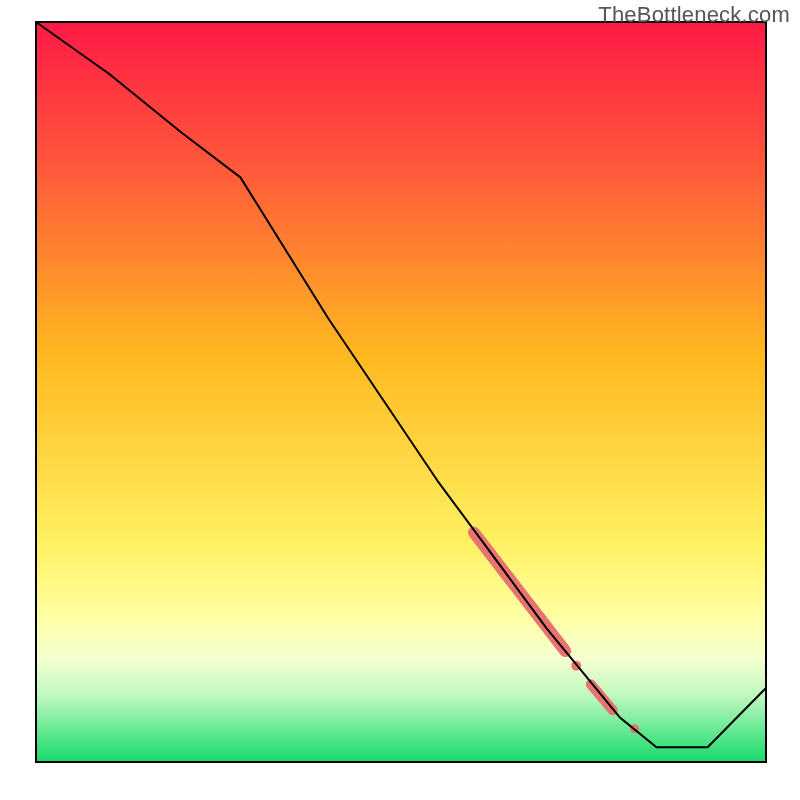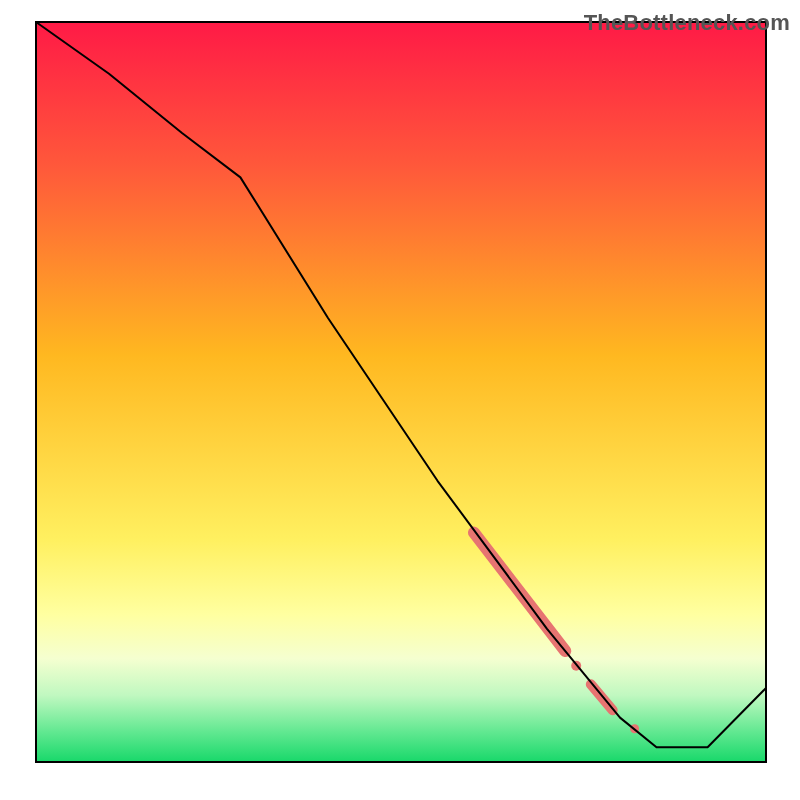--- a/index.html
+++ b/index.html
@@ -14,24 +14,23 @@
   .stage {
     position: relative;
     width: 800px;
     height: 800px;
   }
   .watermark {
     position: absolute;
     top: 2px;
     right: 10px;
     font-size: 22px;
-    font-weight: 700;
+    font-weight: 400;
     color: #555;
     letter-spacing: 0.2px;
-    margin-top: 8px;
   }
   svg { display: block; }
 </style>
 </head>
 <body>
 
 <div class="stage">
   <div class="watermark">TheBottleneck.com</div>
 
   <svg id="chart-svg" width="800" height="800">

